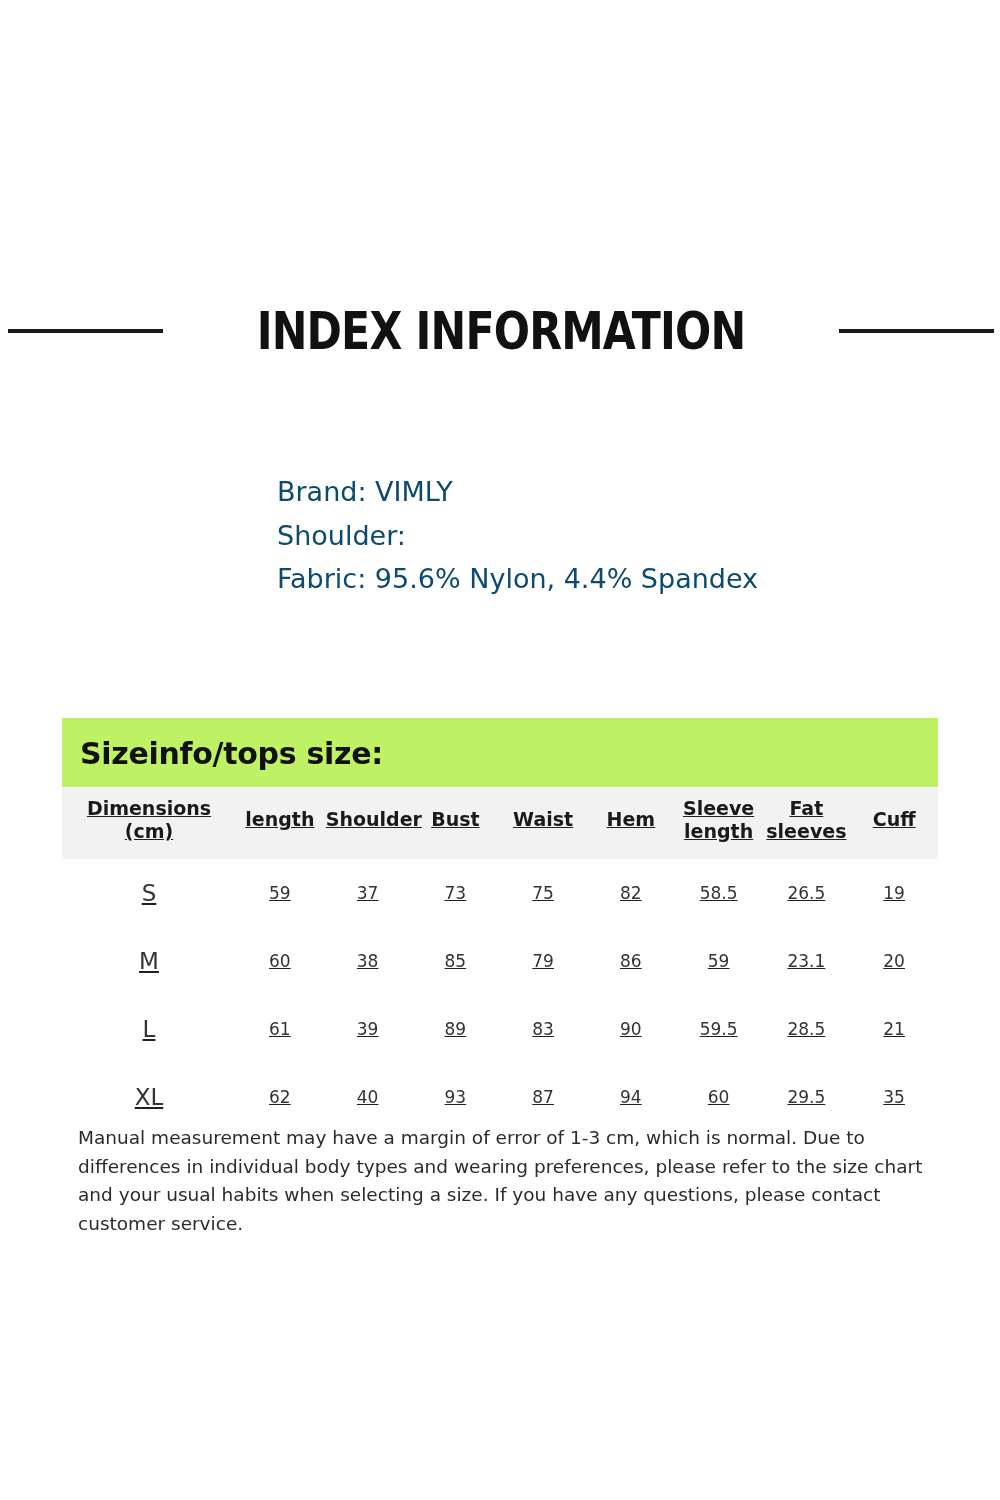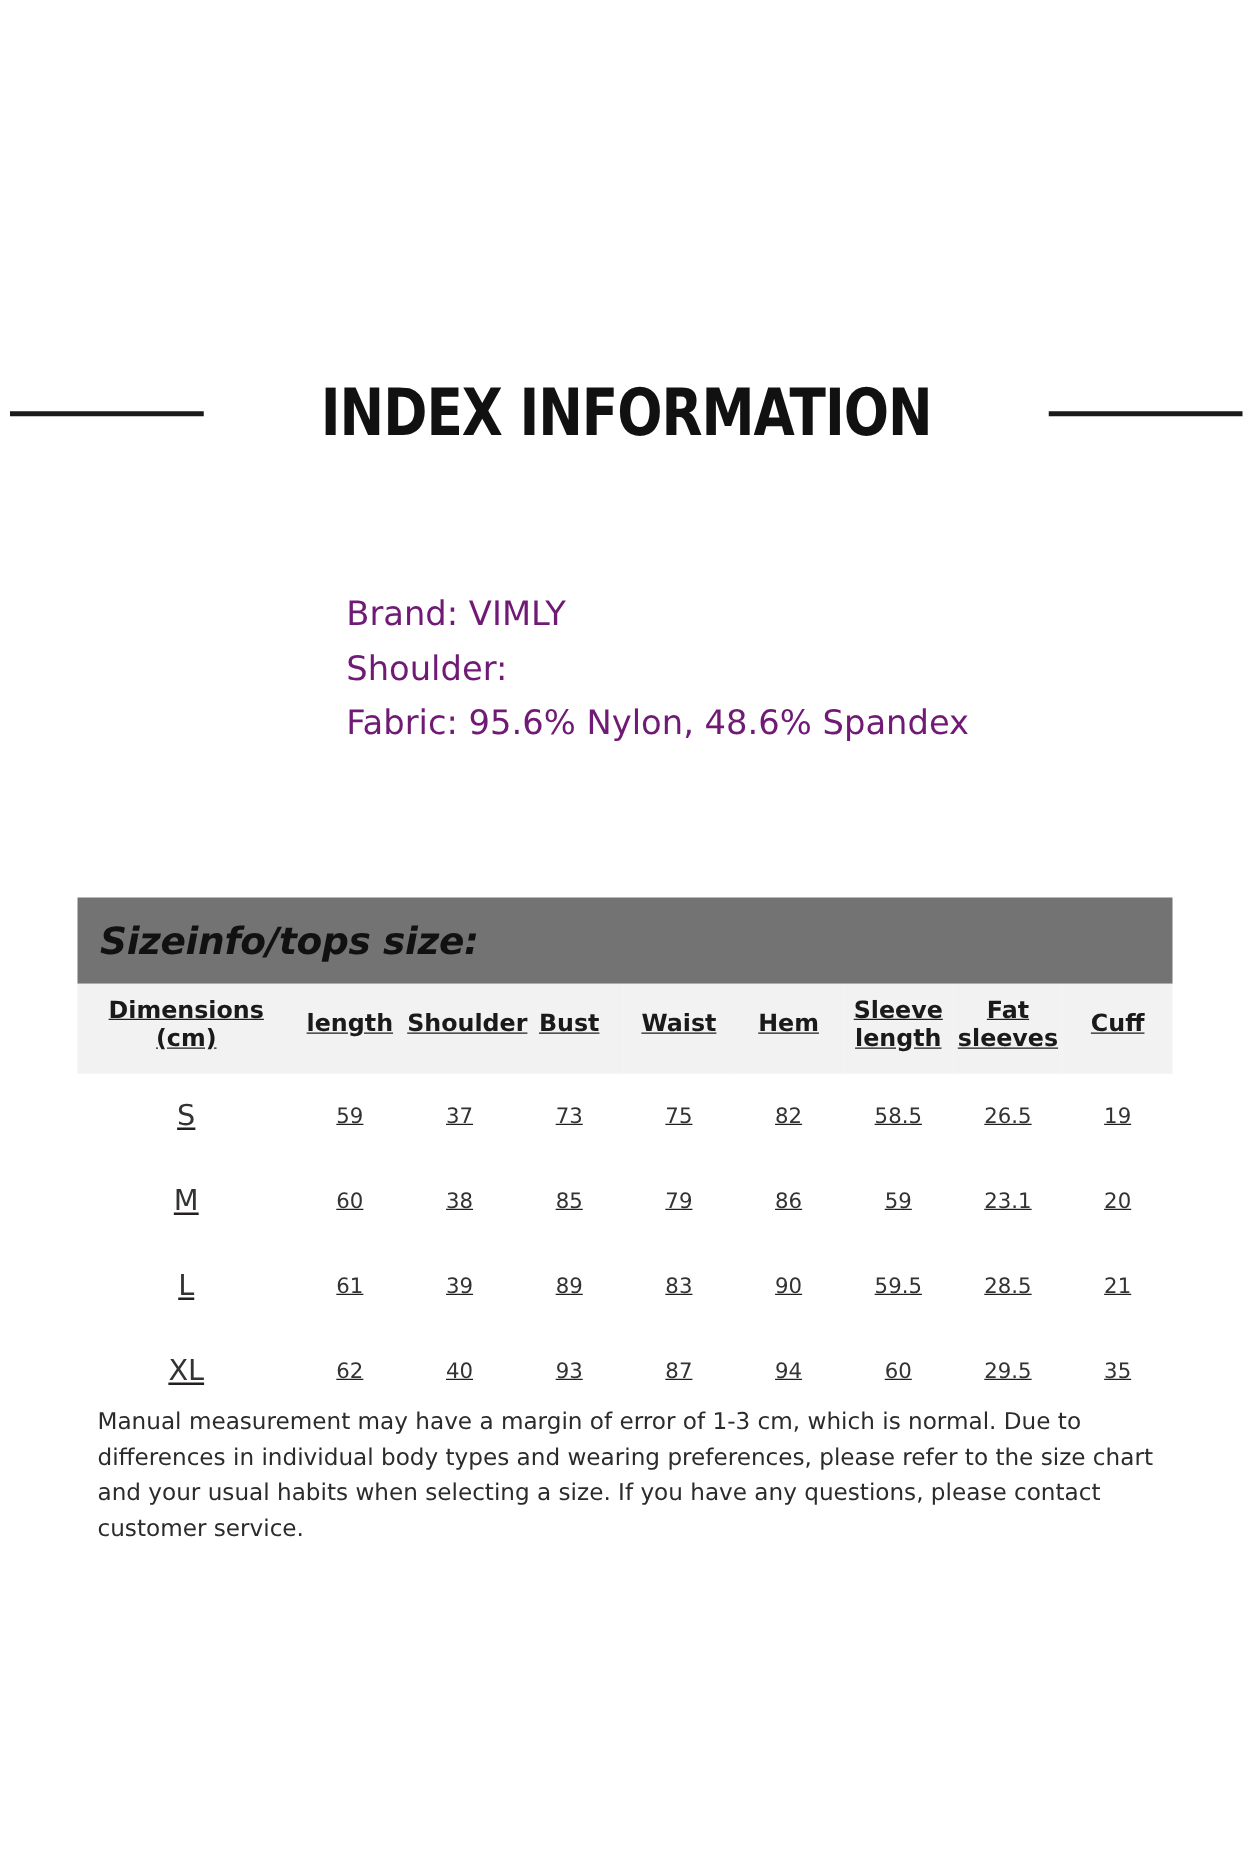--- a/index.html
+++ b/index.html
@@ -46,36 +46,35 @@
     line-height: 1;
   }
 
   
   .info-block {
     position: absolute;
     left: 277px;
     top: 470px;
     font-size: 27px;
     line-height: 1.62;
-    color: #701a75;
+    color: #0c4a6e;
     font-family: "DejaVu Sans", sans-serif;
   }
   .info-line { white-space: nowrap; }
 
   
   .size-section {
     position: absolute;
     left: 62px;
     top: 718px;
     width: 876px;
   }
   .size-header-bar {
-    background: #737373;
+    background: #bef264;
     padding: 18px 0 16px 18px;
-    font-style: italic;
   }
   .size-header-bar .size-title {
     font-weight: bold;
     font-size: 30px;
     color: #111111;
     letter-spacing: -0.3px;
   }
   table.size-table {
     width: 100%;
     border-collapse: collapse;
@@ -122,21 +121,21 @@
 
 <div class="title-row">
   <div class="rule left"></div>
   <div class="page-title">INDEX INFORMATION</div>
   <div class="rule right"></div>
 </div>
 
 <div class="info-block">
   <div class="info-line">Brand: VIMLY</div>
   <div class="info-line">Shoulder:</div>
-  <div class="info-line">Fabric: 95.6% Nylon, 48.6% Spandex</div>
+  <div class="info-line">Fabric: 95.6% Nylon, 4.4% Spandex</div>
 </div>
 
 <div class="size-section">
   <div class="size-header-bar">
     <span class="size-title">Sizeinfo/tops size:</span>
   </div>
   <table class="size-table">
     <thead>
       <tr>
         <th class="dim-col">

